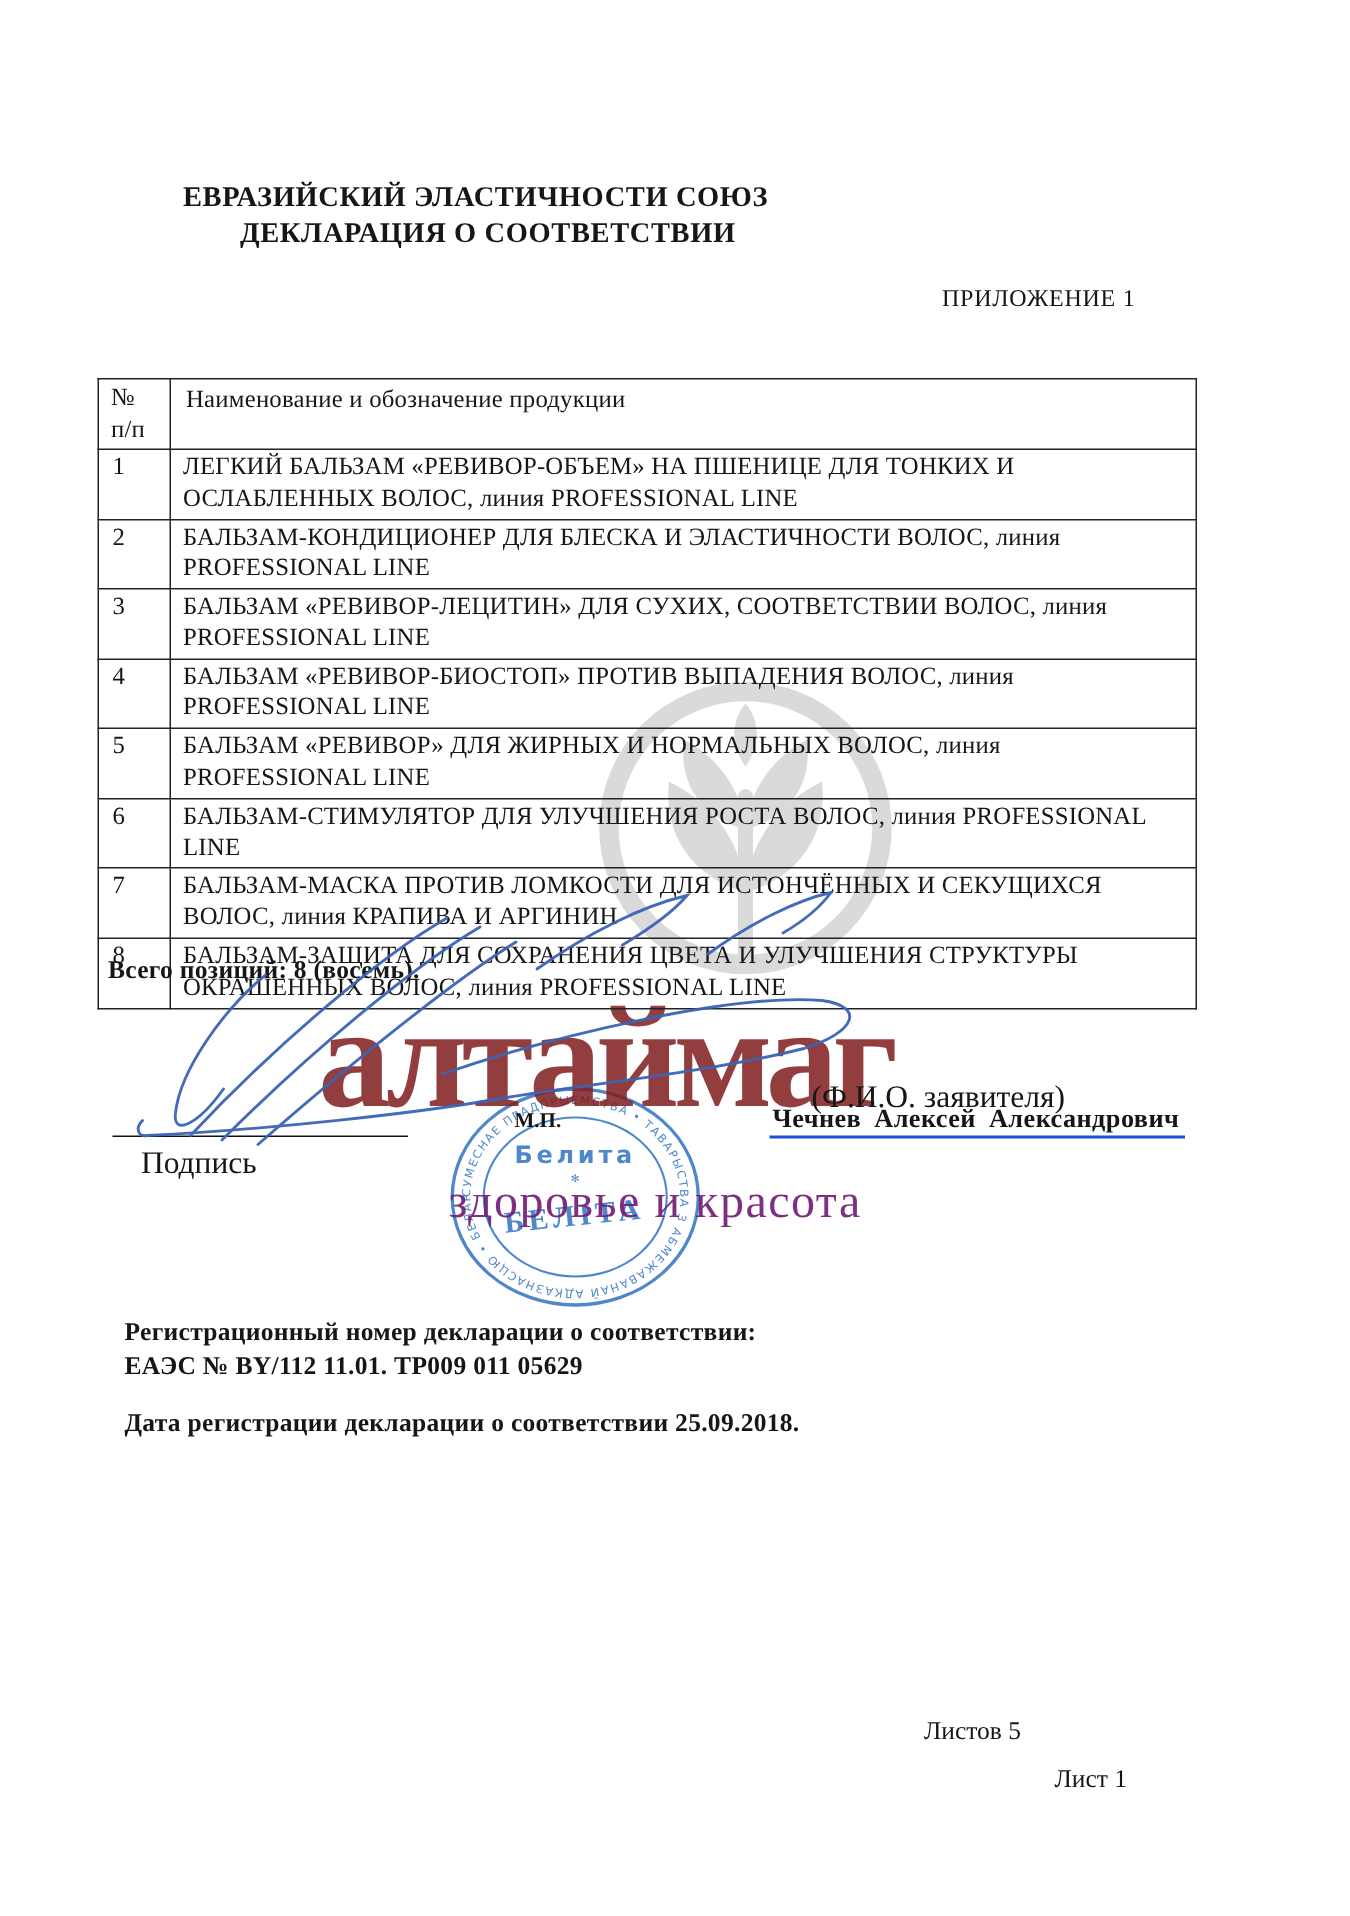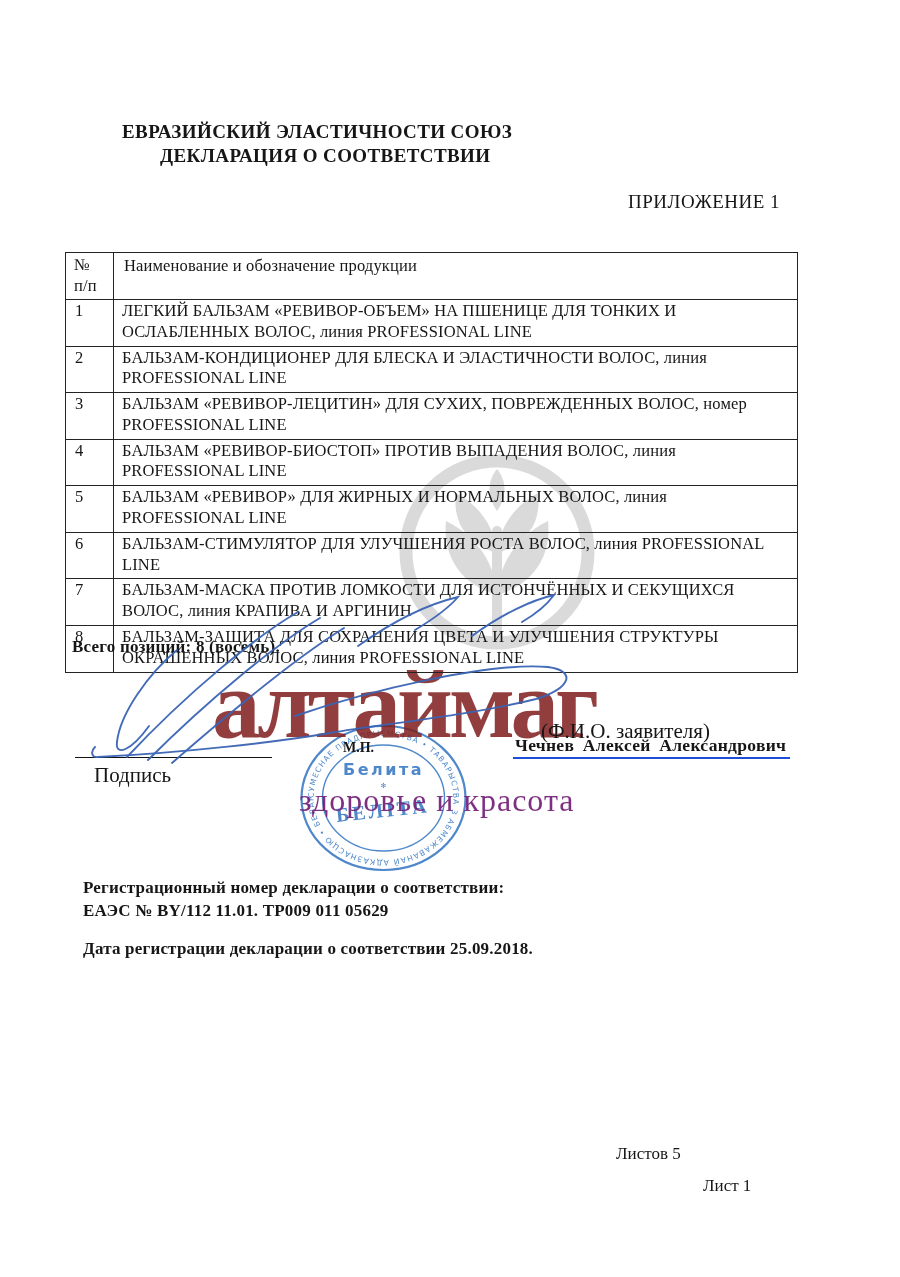--- a/index.html
+++ b/index.html
@@ -3,21 +3,21 @@
 <meta charset="utf-8">
 <style>
   html,body{margin:0;padding:0;}
   body{
     width:900px;height:1277px;position:relative;background:#ffffff;overflow:hidden;
     font-family:"Liberation Serif","DejaVu Serif",serif;color:#161616;
   }
   .abs{position:absolute;}
   
   .doc-title{font-weight:bold;font-size:19px;letter-spacing:.4px;white-space:nowrap;}
-  .annex{font-size:19px;letter-spacing:.5px;white-space:nowrap;}
+  .annex{font-size:16px;letter-spacing:.5px;white-space:nowrap;}
   
   table.products{
     border-collapse:collapse;table-layout:fixed;width:733px;
     font-size:16.5px;z-index:4;
   }
   table.products td,table.products th{
     border:1.7px solid #232323;vertical-align:top;text-align:left;
     font-weight:normal;line-height:1.26;letter-spacing:.15px;
   }
   table.products col.c-num{width:48px;}
@@ -102,21 +102,21 @@
     <tr>
       <td class="c-num">1</td>
       <td class="c-name">ЛЕГКИЙ БАЛЬЗАМ «РЕВИВОР-ОБЪЕМ» НА ПШЕНИЦЕ ДЛЯ ТОНКИХ И ОСЛАБЛЕННЫХ ВОЛОС, линия PROFESSIONAL LINE</td>
     </tr>
     <tr>
       <td class="c-num">2</td>
       <td class="c-name">БАЛЬЗАМ-КОНДИЦИОНЕР ДЛЯ БЛЕСКА И ЭЛАСТИЧНОСТИ ВОЛОС, линия PROFESSIONAL LINE</td>
     </tr>
     <tr>
       <td class="c-num">3</td>
-      <td class="c-name">БАЛЬЗАМ «РЕВИВОР-ЛЕЦИТИН» ДЛЯ СУХИХ, ПОВРЕЖДЕННЫХ ВОЛОС, номер PROFESSIONAL LINE</td>
+      <td class="c-name">БАЛЬЗАМ «РЕВИВОР-ЛЕЦИТИН» ДЛЯ СУХИХ, СООТВЕТСТВИИ ВОЛОС, линия PROFESSIONAL LINE</td>
     </tr>
     <tr>
       <td class="c-num">4</td>
       <td class="c-name">БАЛЬЗАМ «РЕВИВОР-БИОСТОП» ПРОТИВ ВЫПАДЕНИЯ ВОЛОС, линия PROFESSIONAL LINE</td>
     </tr>
     <tr>
       <td class="c-num">5</td>
       <td class="c-name">БАЛЬЗАМ «РЕВИВОР» ДЛЯ ЖИРНЫХ И НОРМАЛЬНЫХ ВОЛОС, линия PROFESSIONAL LINE</td>
     </tr>
     <tr>

